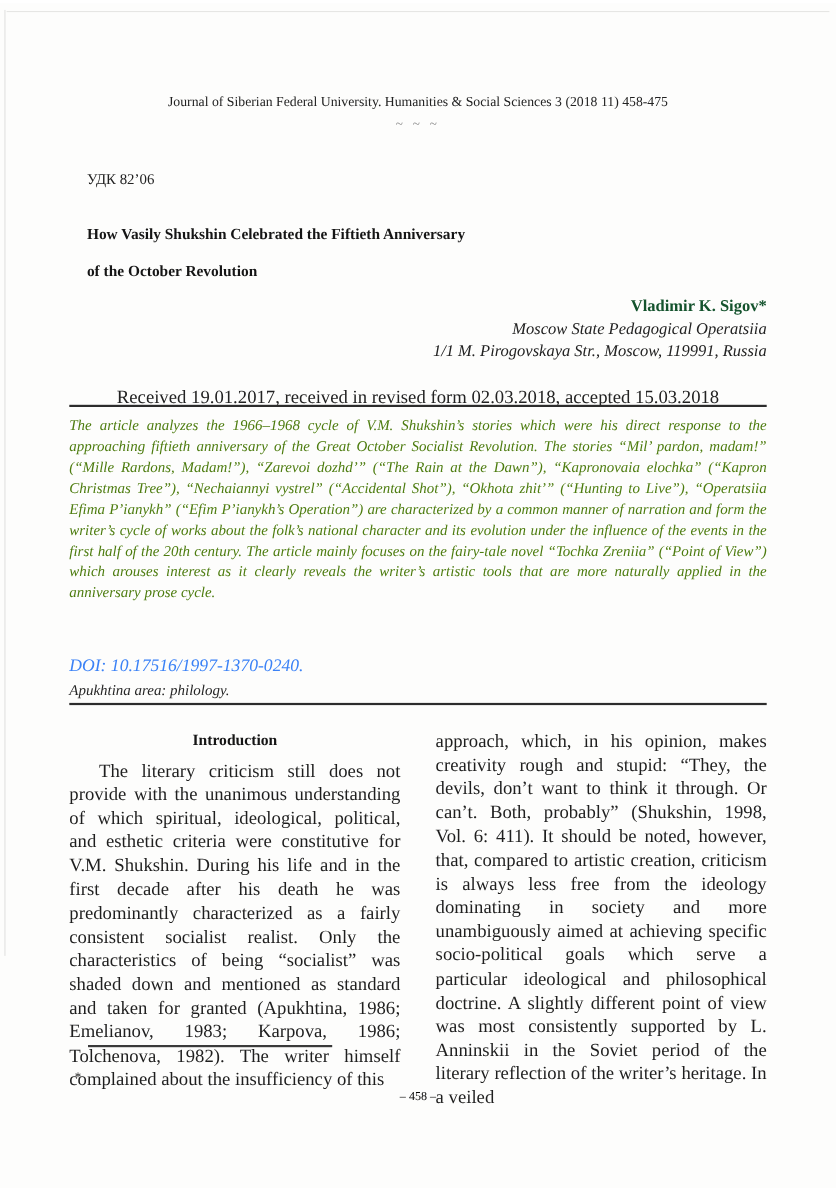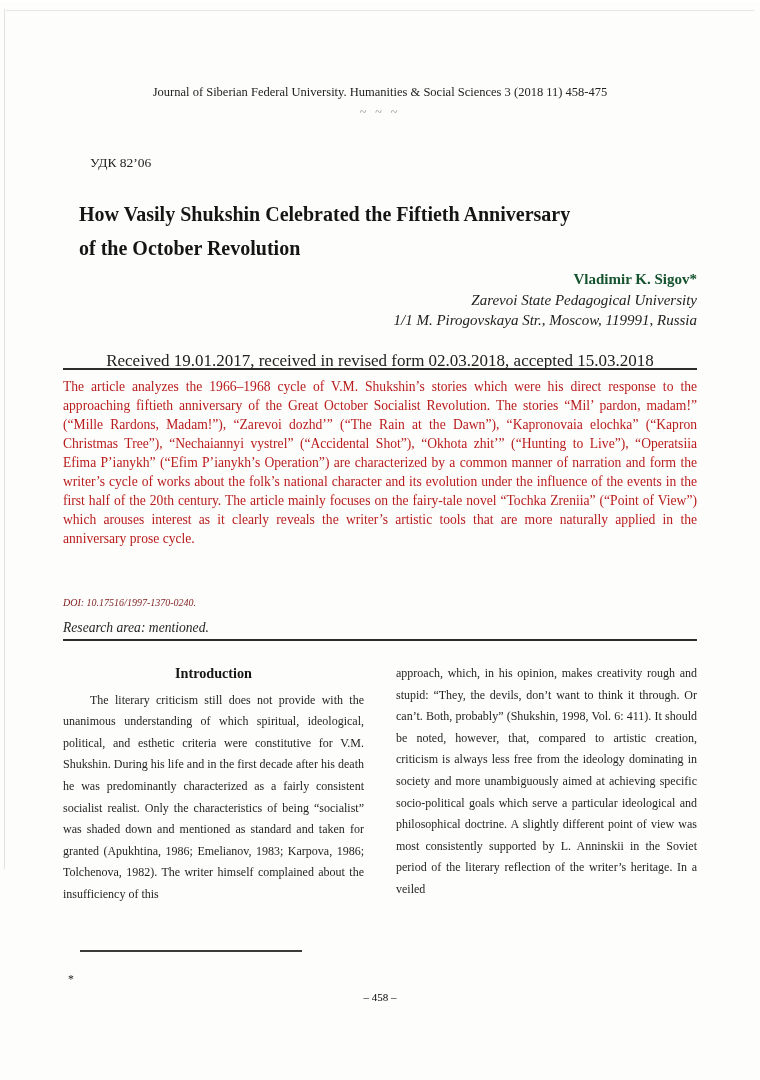--- a/index.html
+++ b/index.html
@@ -25,75 +25,75 @@
 
   .journal-header {
     position: absolute; top: 82px; left: 63px; width: 634px;
     text-align: center; font-size: 12.5px; color: #222;
   }
   .tilde-sep {
     position: absolute; top: 102px; left: 63px; width: 634px;
     text-align: center; font-size: 12px; color: #8a8a8a; letter-spacing: 3px;
   }
   .udk {
-    position: absolute; top: 152px; left: 90px;
+    position: absolute; top: 152px; left: 79px;
     font-size: 13.5px; color: #222;
   }
   .article-title {
     position: absolute; top: 194px; left: 79px; width: 600px;
-    font-size: 20px; font-weight: bold; line-height: 34px;
+    font-size: 14px; font-weight: bold; line-height: 34px;
     white-space: pre-line; color: #151515;
   }
   .author-block {
     position: absolute; top: 266px; left: 160px; width: 537px;
     text-align: right; line-height: 20.5px;
   }
   .author-name { font-size: 15px; font-weight: bold; color: #14532d; }
   .author-affiliation, .author-address { font-size: 15px; font-style: italic; color: #222; }
 
   .received-line {
     position: absolute; top: 348px; left: 63px; width: 634px;
     text-align: center; font-size: 17px; color: #222;
   }
   .rule { position: absolute; left: 63px; width: 634px; height: 2px; background: #2c2c2c; }
   .rule-top { top: 365px; }
   .rule-bottom { top: 636px; height: 1.5px; }
 
   .abstract {
     position: absolute; top: 374px; left: 63px; width: 634px;
-    font-size: 13.6px; line-height: 19px;
-    text-align: justify; color: #b91c1c;
+    font-size: 13.6px; font-style: italic; line-height: 19px;
+    text-align: justify; color: #4d7c0f;
   }
   .keywords {
     position: absolute; top: 550px; left: 63px; width: 634px;
     font-size: 13.6px; font-style: italic; line-height: 19px;
     text-align: justify; color: #262626;
   }
   .doi-line {
     position: absolute; top: 594px; left: 63px; width: 634px;
-    font-size: 10px; font-style: italic; color: #7f1d1d;
+    font-size: 16px; font-style: italic; color: #3b82f6;
   }
   .research-line {
     position: absolute; top: 617px; left: 63px; width: 634px;
     font-size: 13.6px; font-style: italic; color: #262626;
   }
 
   .columns {
     position: absolute; top: 660px; left: 63px; width: 634px;
     display: flex; gap: 32px;
   }
   .col { flex: 1; }
   .col-left { width: 302px; }
   .col-right { width: 314px; }
   .section-heading {
     text-align: center; font-weight: bold; font-size: 14.2px;
     line-height: 21.6px; margin-bottom: 5px; color: #151515;
   }
   .body-text {
-    font-size: 12px; line-height: 21.6px; text-align: justify; color: #1f1f1f; font-family: Liberation Serif, serif;
+    font-size: 17px; line-height: 21.6px; text-align: justify; color: #1f1f1f; font-family: Liberation Serif, serif;
   }
   .indent-first { text-indent: 27px; }
 
   .footnote-rule {
     position: absolute; top: 947px; left: 80px; width: 222px; height: 1.5px;
     background: #3a3a3a;
   }
   .footnote-copyright {
     position: absolute; top: 952px; left: 100px; width: 560px;
     font-size: 11.8px; color: #222;
@@ -118,34 +118,34 @@
   <div class="journal-header">Journal of Siberian Federal University. Humanities &amp; Social Sciences 3 (2018 11) 458-475</div>
   <div class="tilde-sep">~ ~ ~</div>
 
   <div class="udk">УДК 82’06</div>
 
   <h1 class="article-title" style="margin:0;">How Vasily Shukshin Celebrated the Fiftieth Anniversary
 of the October Revolution</h1>
 
   <div class="author-block">
     <div class="author-name">Vladimir K. Sigov*</div>
-    <div class="author-affiliation">Zarevoi State Pedagogical University</div>
+    <div class="author-affiliation">Moscow State Pedagogical Operatsiia</div>
     <div class="author-address">1/1 M. Pirogovskaya Str., Moscow, 119991, Russia</div>
   </div>
 
   <div class="received-line">Received 19.01.2017, received in revised form 02.03.2018, accepted 15.03.2018</div>
 
   <div class="rule rule-top"></div>
 
   <div class="abstract">The article analyzes the 1966–1968 cycle of V.M. Shukshin’s stories which were his direct response to the approaching fiftieth anniversary of the Great October Socialist Revolution. The stories “Mil’ pardon, madam!” (“Mille Rardons, Madam!”), “Zarevoi dozhd’” (“The Rain at the Dawn”), “Kapronovaia elochka” (“Kapron Christmas Tree”), “Nechaiannyi vystrel” (“Accidental Shot”), “Okhota zhit’” (“Hunting to Live”), “Operatsiia Efima P’ianykh” (“Efim P’ianykh’s Operation”) are characterized by a common manner of narration and form the writer’s cycle of works about the folk’s national character and its evolution under the influence of the events in the first half of the 20th century. The article mainly focuses on the fairy-tale novel “Tochka Zreniia” (“Point of View”) which arouses interest as it clearly reveals the writer’s artistic tools that are more naturally applied in the anniversary prose cycle.</div>
 
 
   <div class="doi-line">DOI: 10.17516/1997-1370-0240.</div>
 
-  <div class="research-line">Research area: mentioned.</div>
+  <div class="research-line">Apukhtina area: philology.</div>
 
   <div class="rule rule-bottom"></div>
 
   <div class="columns">
     <div class="col col-left">
       <div class="section-heading">Introduction</div>
       <div class="body-text indent-first">The literary criticism still does not provide with the unanimous understanding of which spiritual, ideological, political, and esthetic criteria were constitutive for V.M. Shukshin. During his life and in the first decade after his death he was predominantly characterized as a fairly consistent socialist realist. Only the characteristics of being “socialist” was shaded down and mentioned as standard and taken for granted (Apukhtina, 1986; Emelianov, 1983; Karpova, 1986; Tolchenova, 1982). The writer himself complained about the insufficiency of this</div>
     </div>
     <div class="col col-right">
       <div class="body-text">approach, which, in his opinion, makes creativity rough and stupid: “They, the devils, don’t want to think it through. Or can’t. Both, probably” (Shukshin, 1998, Vol. 6: 411). It should be noted, however, that, compared to artistic creation, criticism is always less free from the ideology dominating in society and more unambiguously aimed at achieving specific socio-political goals which serve a particular ideological and philosophical doctrine. A slightly different point of view was most consistently supported by L. Anninskii in the Soviet period of the literary reflection of the writer’s heritage. In a veiled</div>

